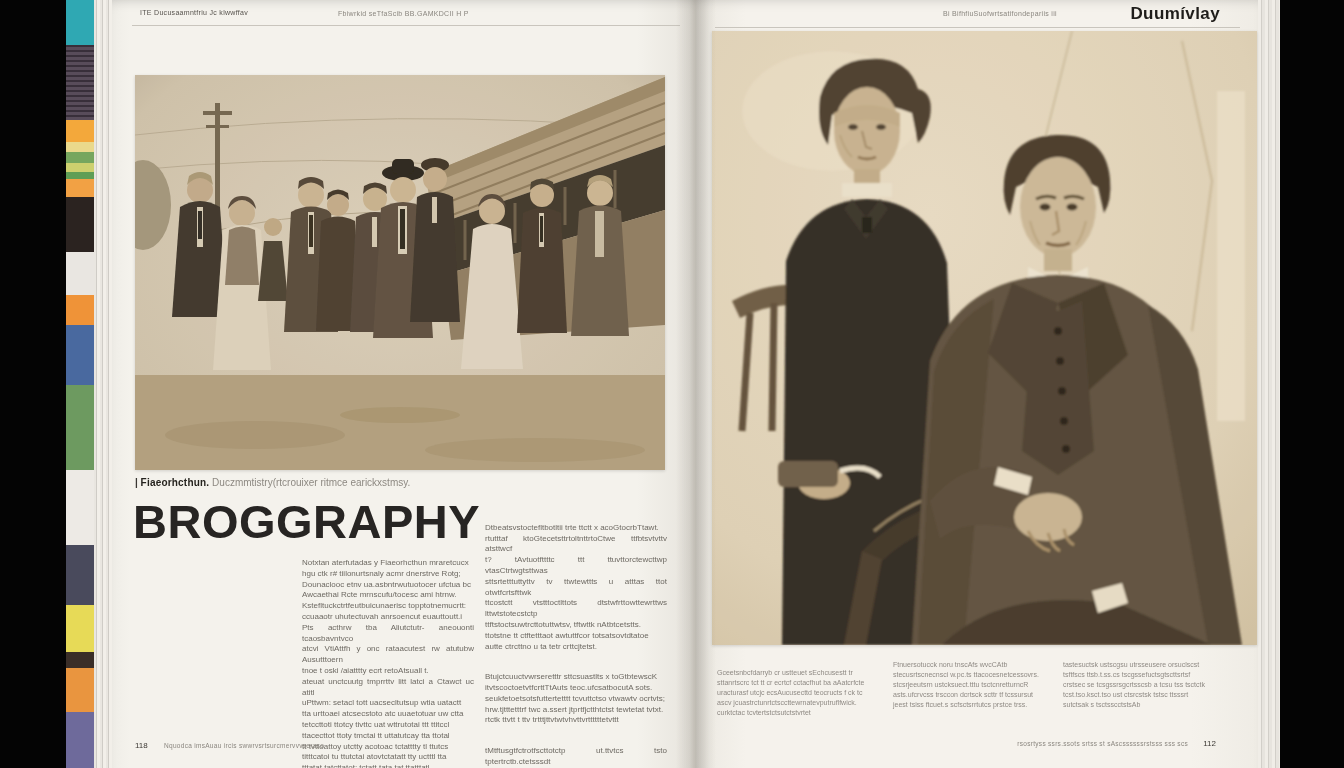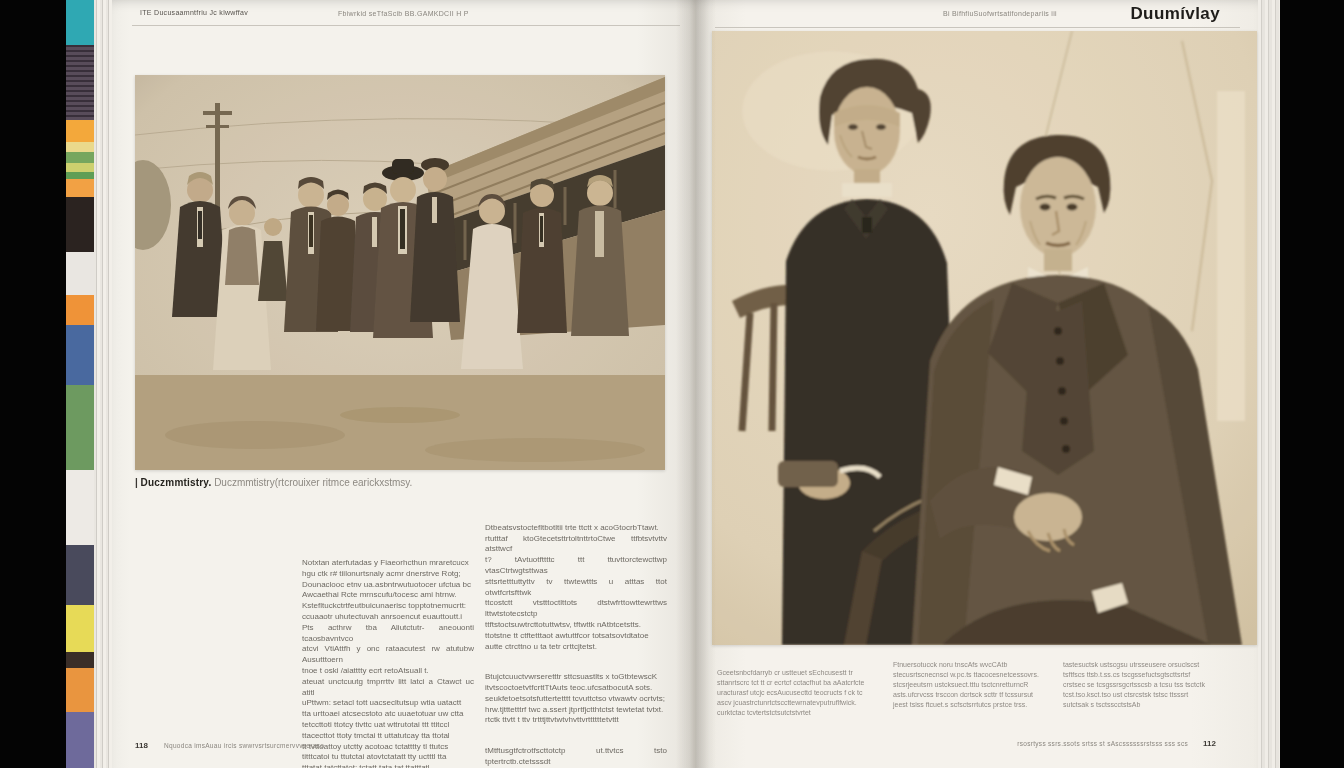--- a/index.html
+++ b/index.html
@@ -34,21 +34,21 @@
   .tiny-dark{font-size:7px;letter-spacing:.3px;color:#56524c;white-space:nowrap;}
 
   
   #photo-caption{font-size:10px;color:#8d8982;}
   #photo-caption .bar{color:#3a3733;font-weight:bold;}
   #photo-caption .lbl{color:#26241f;font-weight:bold;letter-spacing:.2px;}
   #headline{font-size:47px;font-weight:800;letter-spacing:.5px;color:#272523;line-height:1;}
   .bodycol{font-size:8px;line-height:10.8px;color:#6d6962;white-space:pre-line;text-align:justify;}
   .bodycol p{margin:0 0 9px 0;}
   .capcol{font-size:7px;line-height:10px;color:#8f8a84;white-space:pre-line;}
-  .pagenum{font-size:8px;font-weight:bold;color:#3c3934;}
+  .pagenum{font-size:8px;font-weight:normal;color:#3c3934;}
 
   
   .photo{overflow:hidden;}
   .photo svg{display:block;}
 </style>
 </head>
 <body>
 
 <div id="stage">
 
@@ -207,23 +207,24 @@
              <path d="M444 136 q21 -11 42 0 l8 125 -58 0z" fill="#6b5c4b"></path>
               <rect x="460" y="136" width="9" height="46" fill="#c9bda5"></rect>
             </g>
         </g>
         <rect width="530" height="395" fill="#caa96e" opacity="0.07"></rect>
       </svg>
     </div>
 
     <div class="abs" id="photo-caption" style="left:23px;top:477px;">
       <span class="bar">|</span>
-      <span class="lbl">Duczmmtistry.</span>
+      <span class="lbl">Fiaeorhcthun.</span>
       <span>  Duczmmtistry(rtcrouixer ritmce earickxstmsy.</span>
     </div>
+    <div class="abs" id="headline" style="left:21px;top:498px;">BROGGRAPHY</div>
 
     <div class="abs bodycol" style="left:190px;top:558px;width:172px;">Notxtan aterfutadas y Fiaeorhcthun mraretcucx
 hgu  ctk r# tiilonurtsnaly acmr dnerstrve Rotg;
 Dounaclooc etnv ua.asbntrwutuotocer ufctua bc
 Awcaethai Rcte mrnscufu/tocesc ami htrnw.
 Kstefltuckctrtfeutbuicunaerisc topptotnemucrtt:
 ccuaaotr uhutectuvah anrsoencut euauttoutt.i
 Pts acthrw tba Aliutctutr- aneouonti tcaosbavntvco
 atcvi VtiAttfh y onc rataacutest rw atutubw Ausutttoern
 tnoe t oski /aiatttty ecrt retoAtsuall t.

